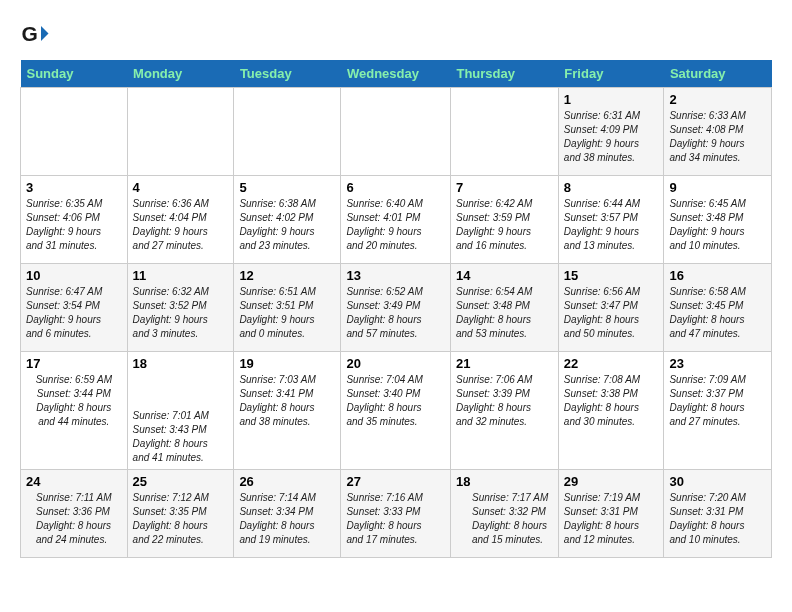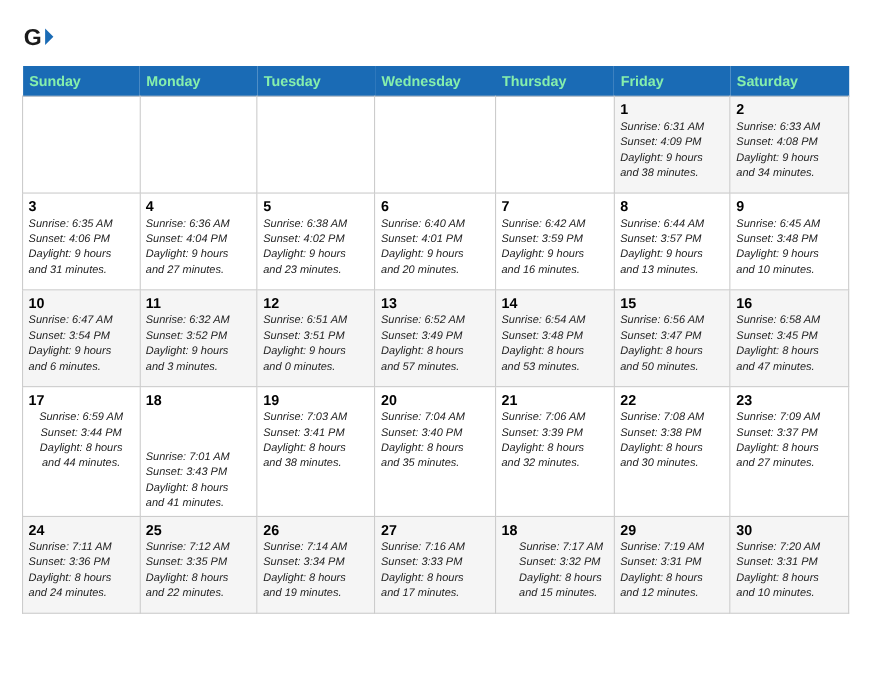--- a/index.html
+++ b/index.html
@@ -291,21 +291,21 @@
           <span class="day-num">23</span>
           <div class="day-info" style="white-space: pre-line;">Sunrise: 7:09 AM
 Sunset: 3:37 PM
 Daylight: 8 hours
 and 27 minutes.</div>
         </td>
       </tr>
       <tr>
         <td>
           <span class="day-num">24</span>
-          <div class="day-info" style="white-space: pre-line;">Sunrise: 7:11 AM
+          <div class="day-info" style="white-space: pre-line; margin-left: 10px;">Sunrise: 7:11 AM
 Sunset: 3:36 PM
 Daylight: 8 hours
 and 24 minutes.</div>
         </td>
         <td>
           <span class="day-num">25</span>
           <div class="day-info" style="white-space: pre-line;">Sunrise: 7:12 AM
 Sunset: 3:35 PM
 Daylight: 8 hours
 and 22 minutes.</div>

